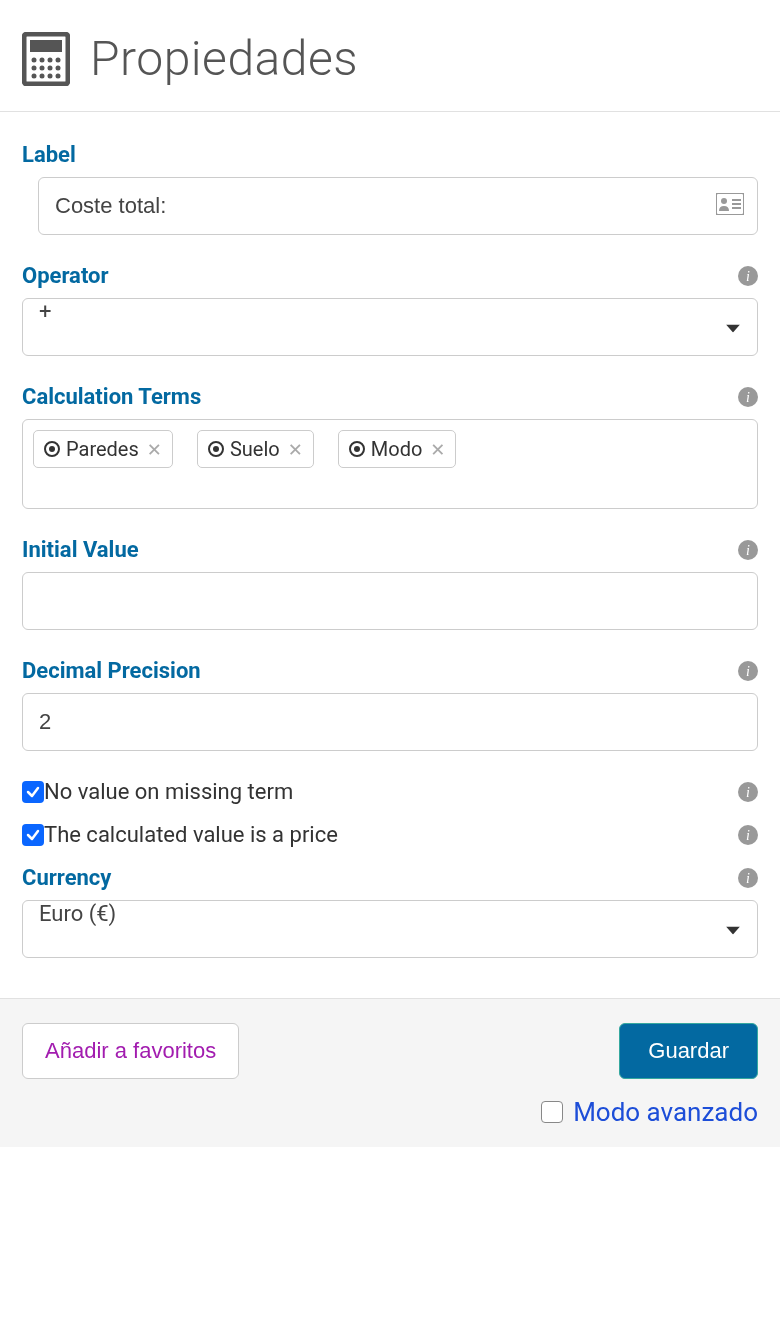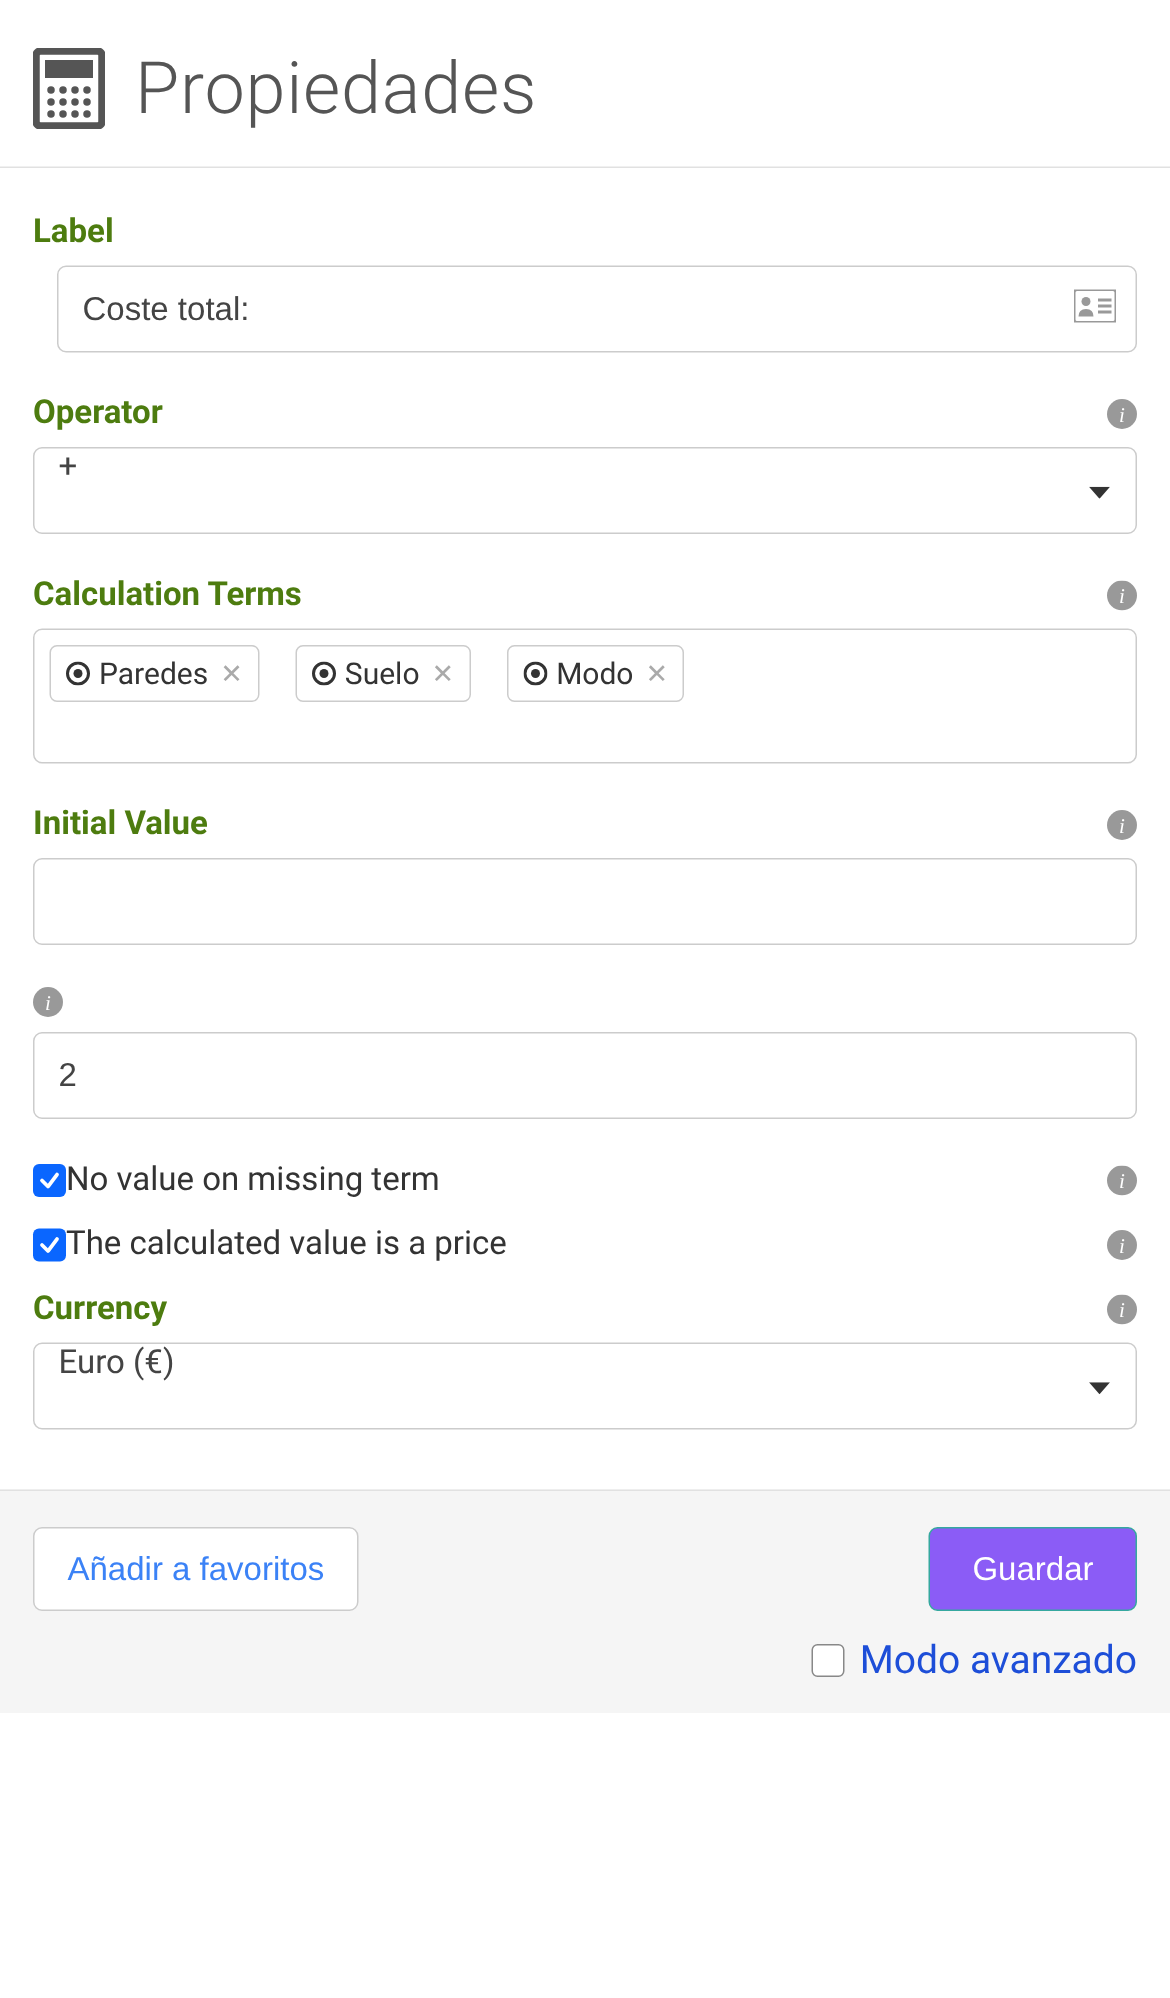--- a/index.html
+++ b/index.html
@@ -35,21 +35,21 @@
   .field-group { margin-bottom: 28px; }
   .field-label-row {
     display: flex;
     align-items: center;
     justify-content: space-between;
     margin-bottom: 10px;
   }
   .field-label {
     font-size: 22px;
     font-weight: 700;
-    color: #4d7c0f;
+    color: #0369a1;
   }
   .info-icon {
     width: 20px;
     height: 20px;
     color: #999;
     cursor: pointer;
   }
   .text-input {
     width: 100%;
     height: 58px;
@@ -167,25 +167,25 @@
     justify-content: space-between;
     align-items: center;
     margin-bottom: 18px;
   }
   .btn-secondary {
     background: #fff;
     border: 1px solid #ccc;
     border-radius: 6px;
     padding: 14px 22px;
     font-size: 22px;
-    color: #3b82f6;
+    color: #a21caf;
     cursor: pointer;
   }
   .btn-primary {
-    background: #8b5cf6;
+    background: #0369a1;
     border: 1px solid #35a89f;
     border-radius: 6px;
     padding: 14px 28px;
     font-size: 22px;
     color: #fff;
     cursor: pointer;
   }
   .footer-bottom {
     display: flex;
     justify-content: flex-end;
@@ -317,20 +317,21 @@
             <circle cx="10" cy="10" r="10"></circle>
             <text x="10" y="15" text-anchor="middle" fill="#fff" font-size="14" font-family="serif" font-style="italic">i</text>
           </svg>
       </span>
     </div>
     <input class="text-input" type="text" value="" style="">
   </div>
 
   <div class="field-group">
     <div class="field-label-row">
+      <div class="field-label">Decimal Precision</div>
       <span class="info-icon">
         <svg width="20" height="20" viewBox="0 0 20 20" fill="#999">
             <circle cx="10" cy="10" r="10"></circle>
             <text x="10" y="15" text-anchor="middle" fill="#fff" font-size="14" font-family="serif" font-style="italic">i</text>
           </svg>
       </span>
     </div>
     <input class="text-input" type="text" value="2" style="">
   </div>
 

